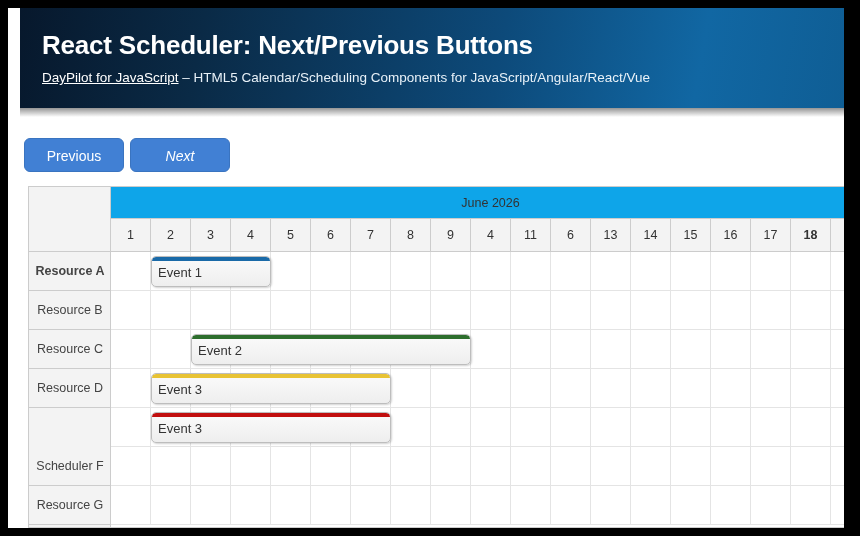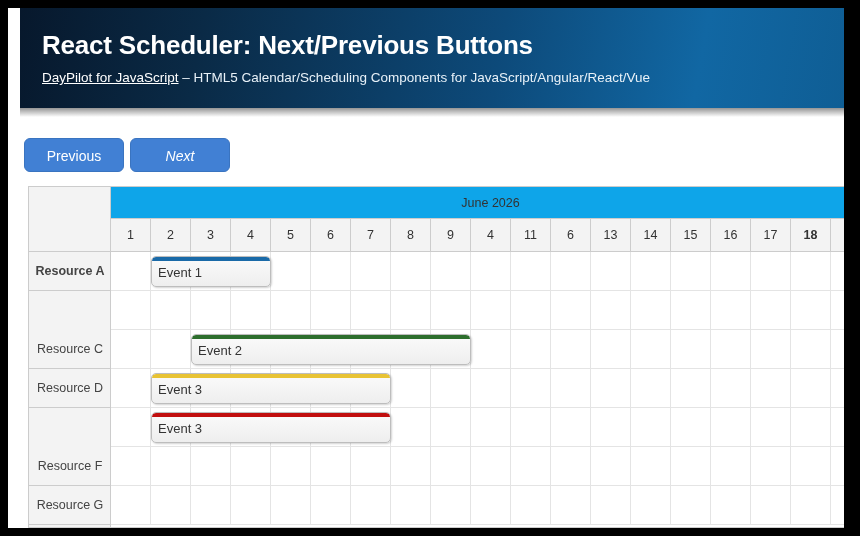--- a/index.html
+++ b/index.html
@@ -285,23 +285,24 @@
           <div class="day-cell" style="left: 520px;">14</div>
           <div class="day-cell" style="left: 560px;">15</div>
           <div class="day-cell" style="left: 600px;">16</div>
           <div class="day-cell" style="left: 640px;">17</div>
           <div class="day-cell" style="left: 680px; font-weight: bold;">18</div>
           <div class="day-cell" style="left: 720px;">19</div>
         </div>
 
       <div id="res-col">
           <div class="res-cell" style="top: 0px; font-weight: bold;">Resource A</div>
+          <div class="res-cell" style="top: 39px;">Resource B</div>
           <div class="res-cell" style="top: 78px;">Resource C</div>
           <div class="res-cell" style="top: 117px;">Resource D</div>
-          <div class="res-cell" style="top: 195px;">Resource F</div>
+          <div class="res-cell" style="top: 195px;">Scheduler F</div>
           <div class="res-cell" style="top: 234px;">Resource G</div>
         </div>
 
       <div id="grid">
           <div class="grid-cell" style="left: 0px; top: 0px;"></div>
           <div class="grid-cell" style="left: 40px; top: 0px;"></div>
           <div class="grid-cell" style="left: 80px; top: 0px;"></div>
           <div class="grid-cell" style="left: 120px; top: 0px;"></div>
           <div class="grid-cell" style="left: 160px; top: 0px;"></div>
           <div class="grid-cell" style="left: 200px; top: 0px;"></div>

